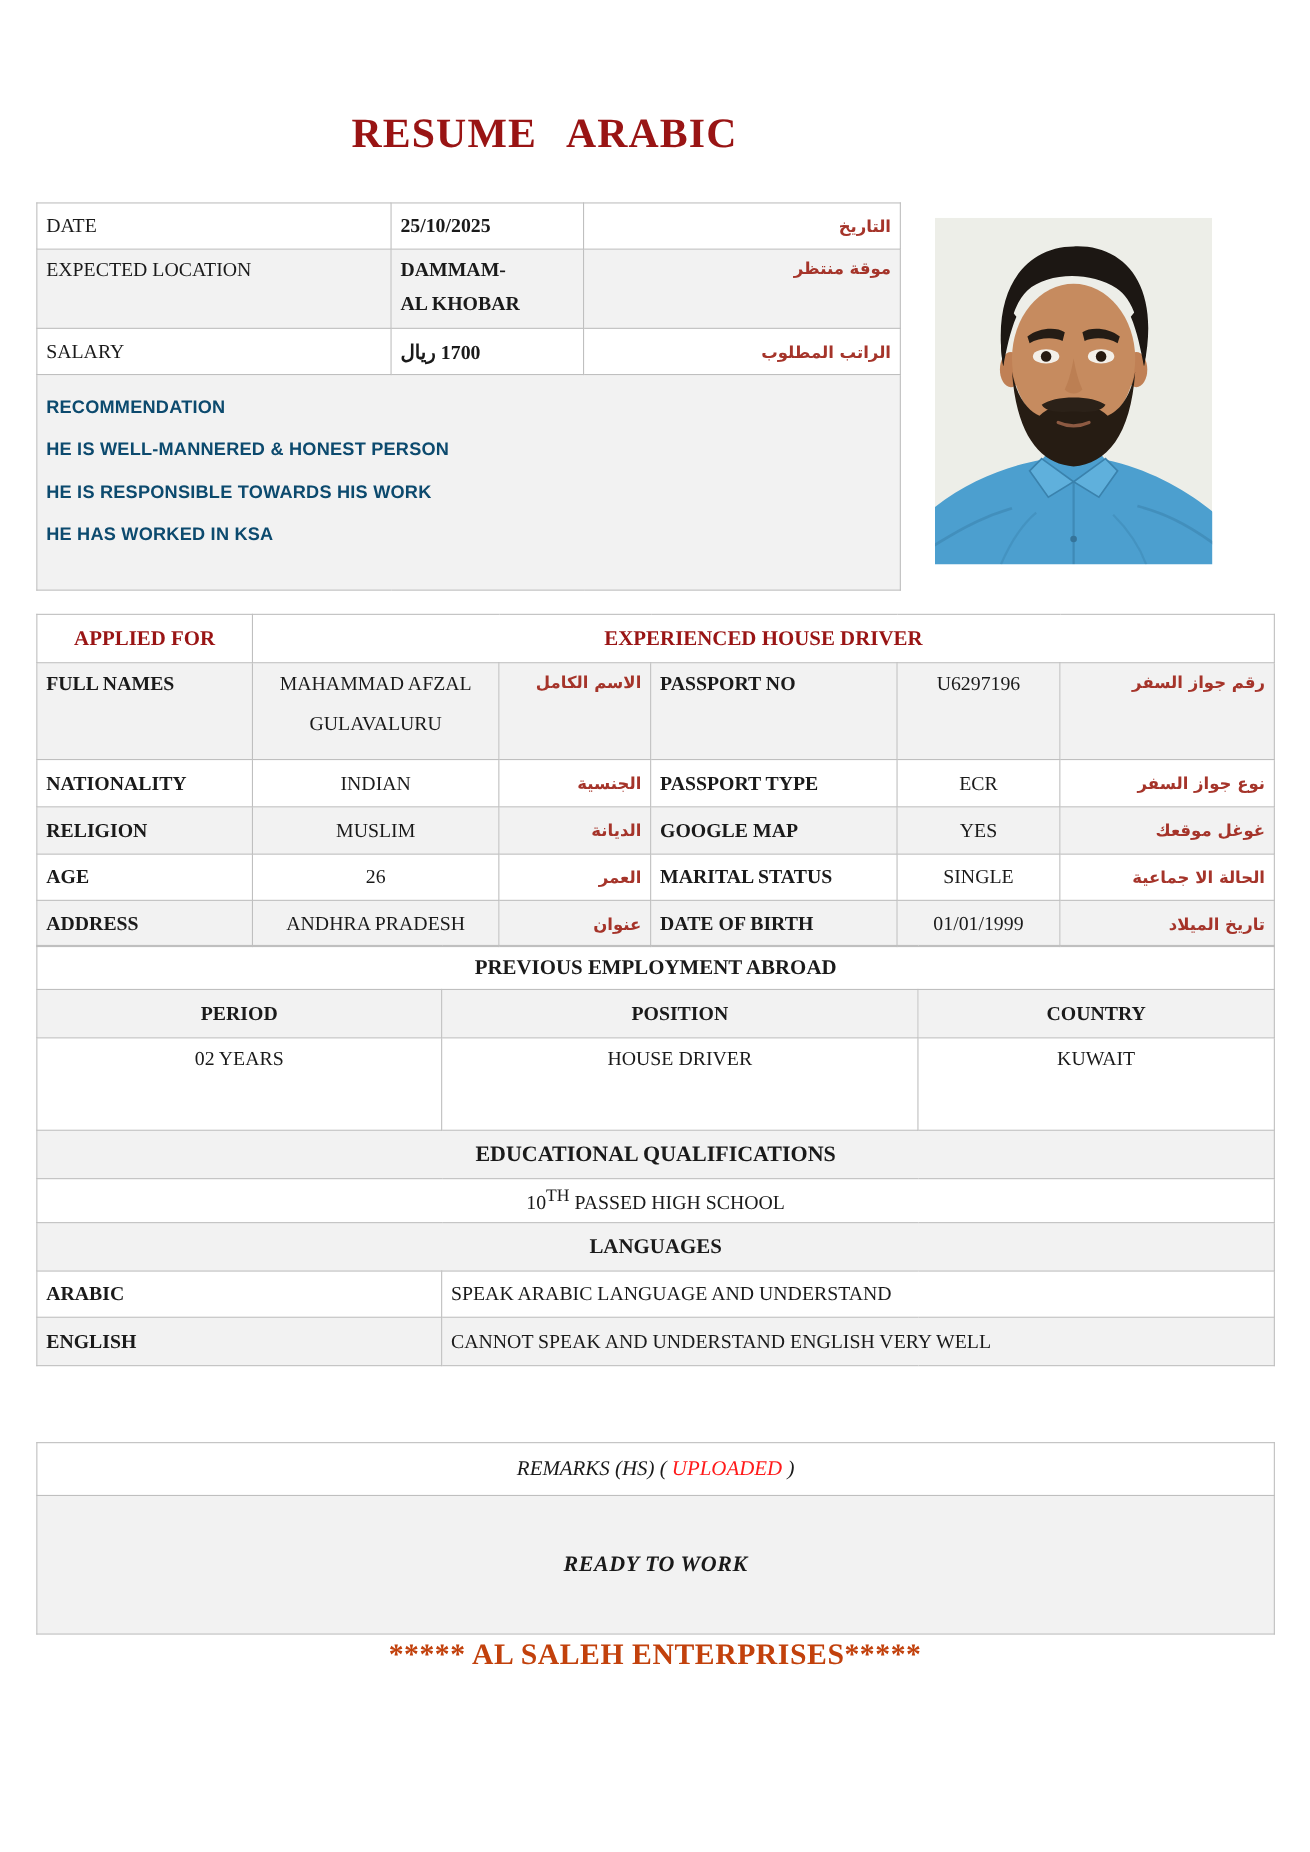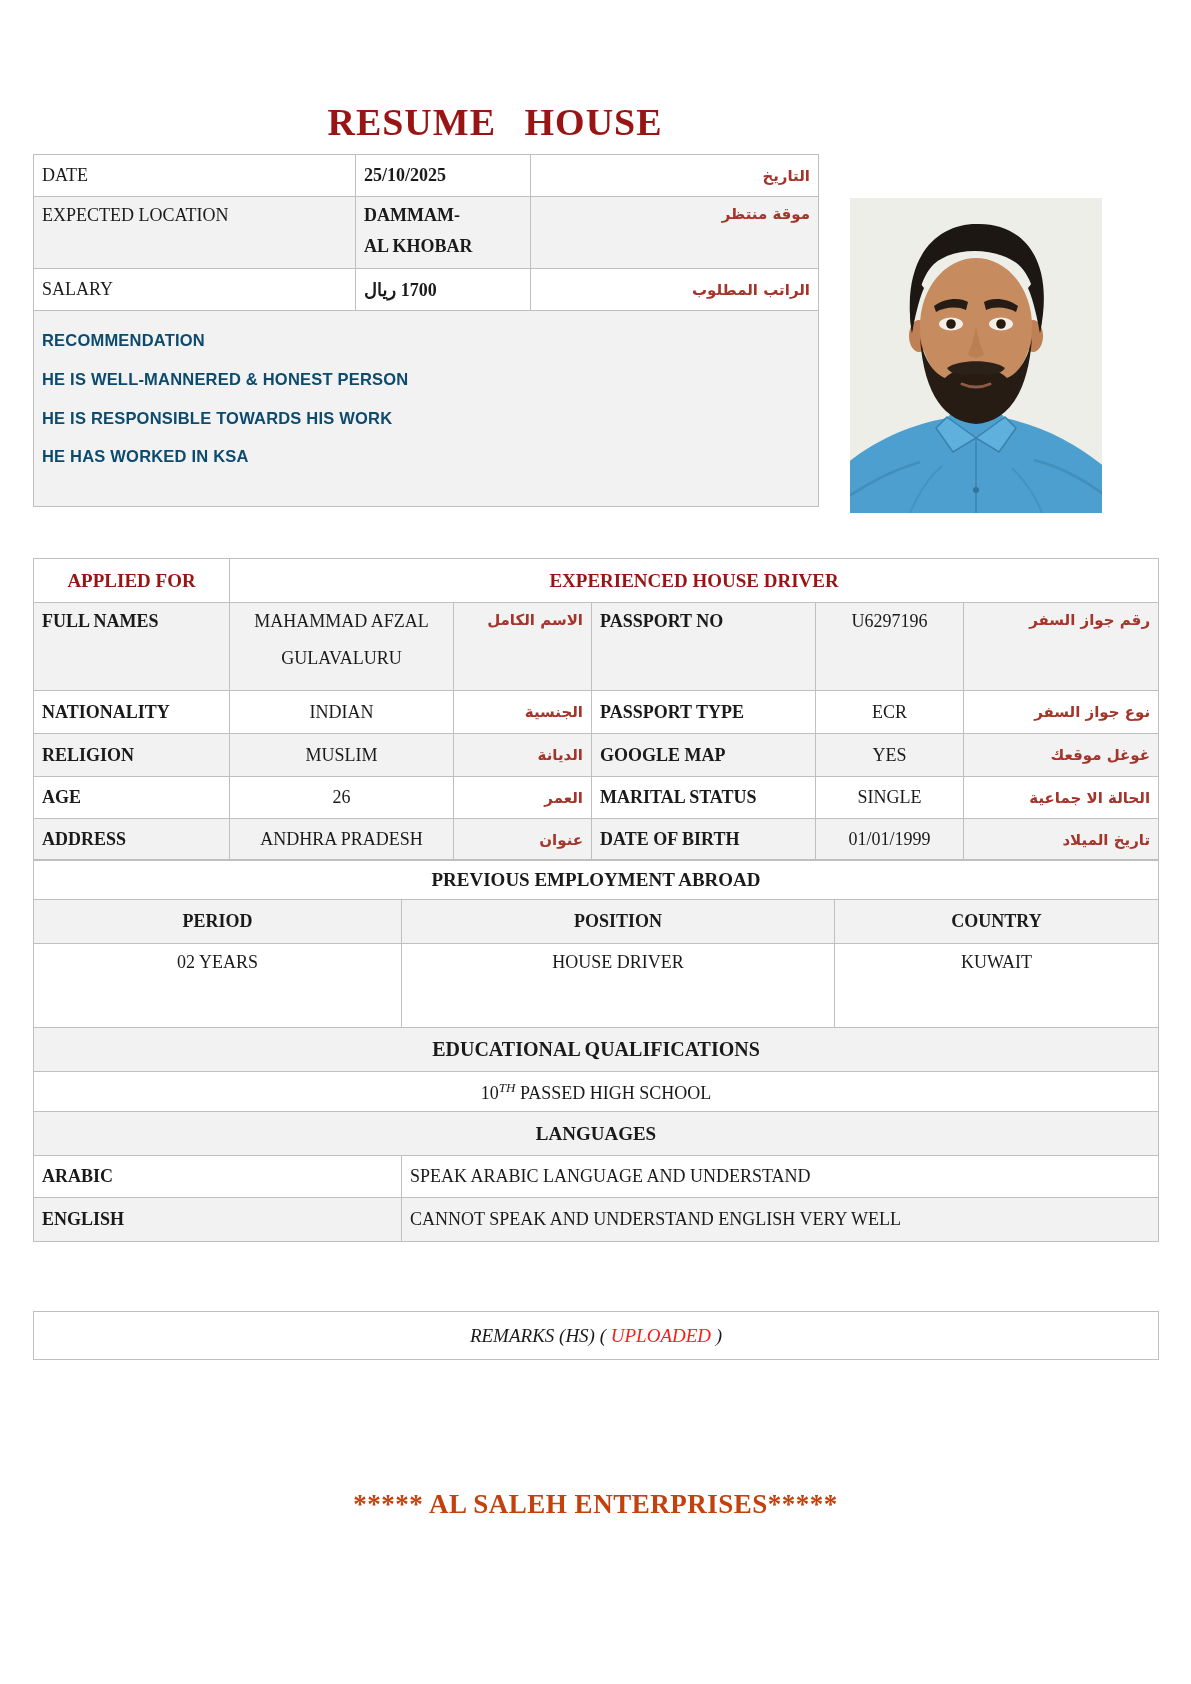--- a/index.html
+++ b/index.html
@@ -36,21 +36,21 @@
 
   .arabic {
     text-align: right;
     font-family: "DejaVu Sans", sans-serif;
     font-weight: bold;
     font-size: 15px;
     color: #A5342A;
   }
   .red-head { color: #991414; font-weight: bold; text-align: center; font-size: 19px; }
 
-  .tbl-top    { position: absolute; left: 33px; top: 154px; width: 785px; border-radius: 16px; }
+  .tbl-top    { position: absolute; left: 33px; top: 184px; width: 785px; border-radius: 16px; }
   .tbl-main   { position: absolute; left: 33px; top: 558px; width: 1125px; }
   .tbl-lower  { position: absolute; left: 33px; top: 859px; width: 1125px; padding-left: 44px; }
   .tbl-remarks{ position: absolute; left: 33px; top: 1311px; width: 1125px; font-style: italic; }
 
   .reco-cell { vertical-align: top; padding: 10px 8px; }
   .reco-line {
     font-family: "Liberation Sans", sans-serif;
     font-weight: bold;
     font-size: 16.5px;
     color: #0c4a6e;
@@ -65,29 +65,29 @@
   .remark-red { color: #ff1a1a; }
   .ready-cell { height: 126px; text-align: center; font-weight: bold; font-size: 20px; letter-spacing: 0.5px; }
 
   .doc-footer {
     position: absolute; left: 33px; top: 1489px; width: 1125px;
     text-align: center;
     font-size: 27px; font-weight: bold;
     color: #c2410c;
     letter-spacing: 0.5px;
   }
-  sup { font-size: 13px; vertical-align: super; font-style: italic; }
+  sup { font-size: 16px; vertical-align: super; }
   .val-rtl { direction: rtl; unicode-bidi: embed; }
 </style>
 </head>
 <body>
 
 <div class="page">
 
-  <div class="doc-title">RESUME HOUSE</div>
+  <div class="doc-title">RESUME ARABIC</div>
 
   <table class="tbl-top">
     <colgroup>
         <col style="width:322px">
         <col style="width:175px">
         <col style="width:288px">
       </colgroup>
     <tbody>
         <tr style="height:42px;">
       <td>DATE</td>
@@ -263,18 +263,21 @@
     </table>
 
   <table class="tbl-remarks">
     <colgroup>
         <col style="width:1125px">
       </colgroup>
     <tbody>
         <tr style="height:48px;">
       <td class="center remark-line"><span>REMARKS (HS) ( </span><span class="remark-red">UPLOADED</span><span> )</span></td>
     </tr>
+    <tr>
+      <td class="gray ready-cell">READY TO WORK</td>
+    </tr>
   </tbody>
     </table>
 
   <div class="doc-footer">***** AL SALEH ENTERPRISES*****</div>
 
 </div>
 
 </body></html>

